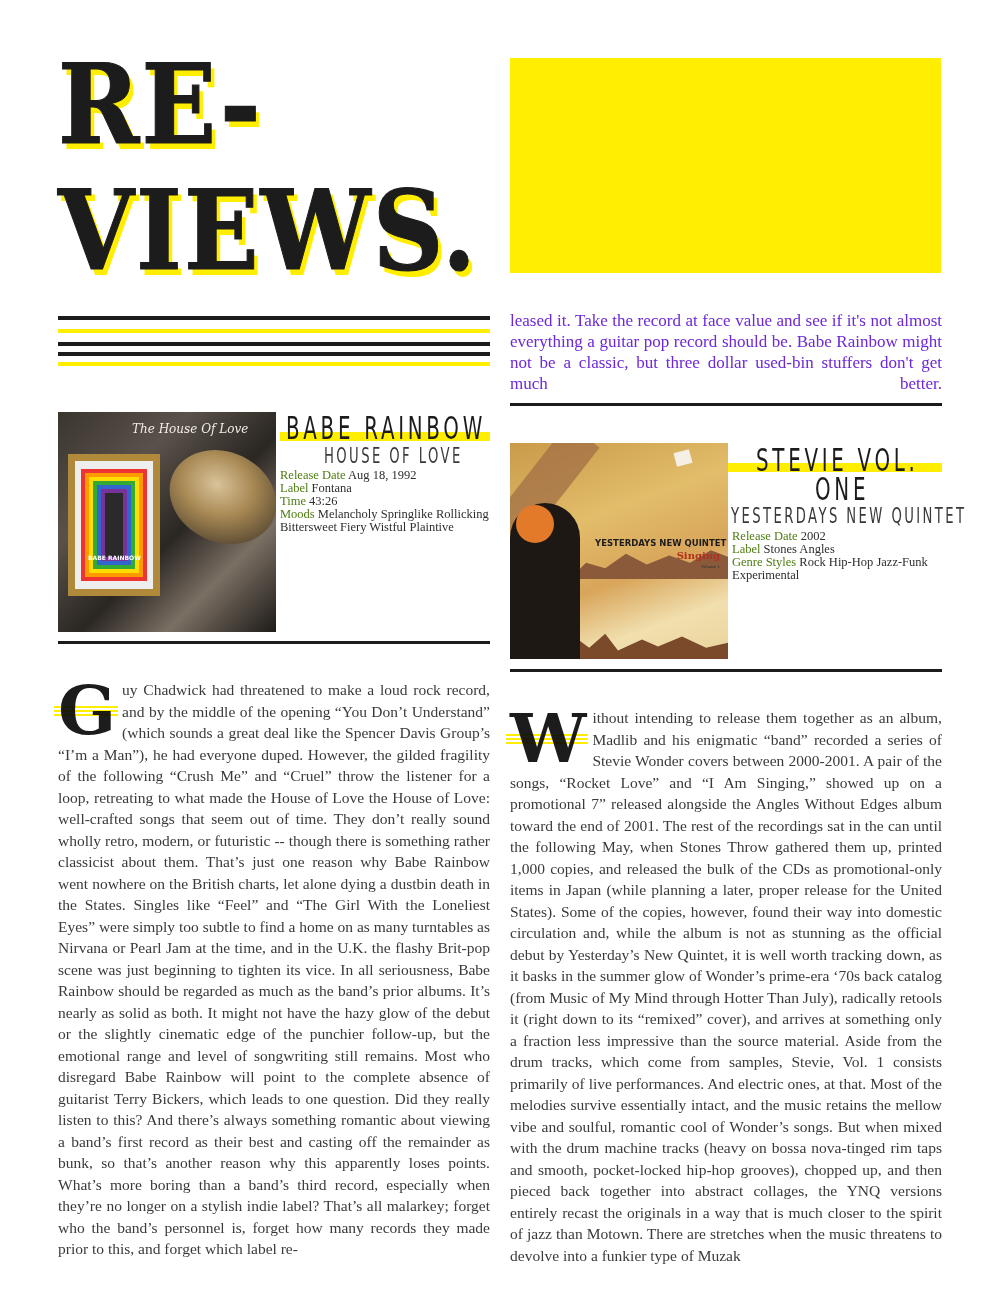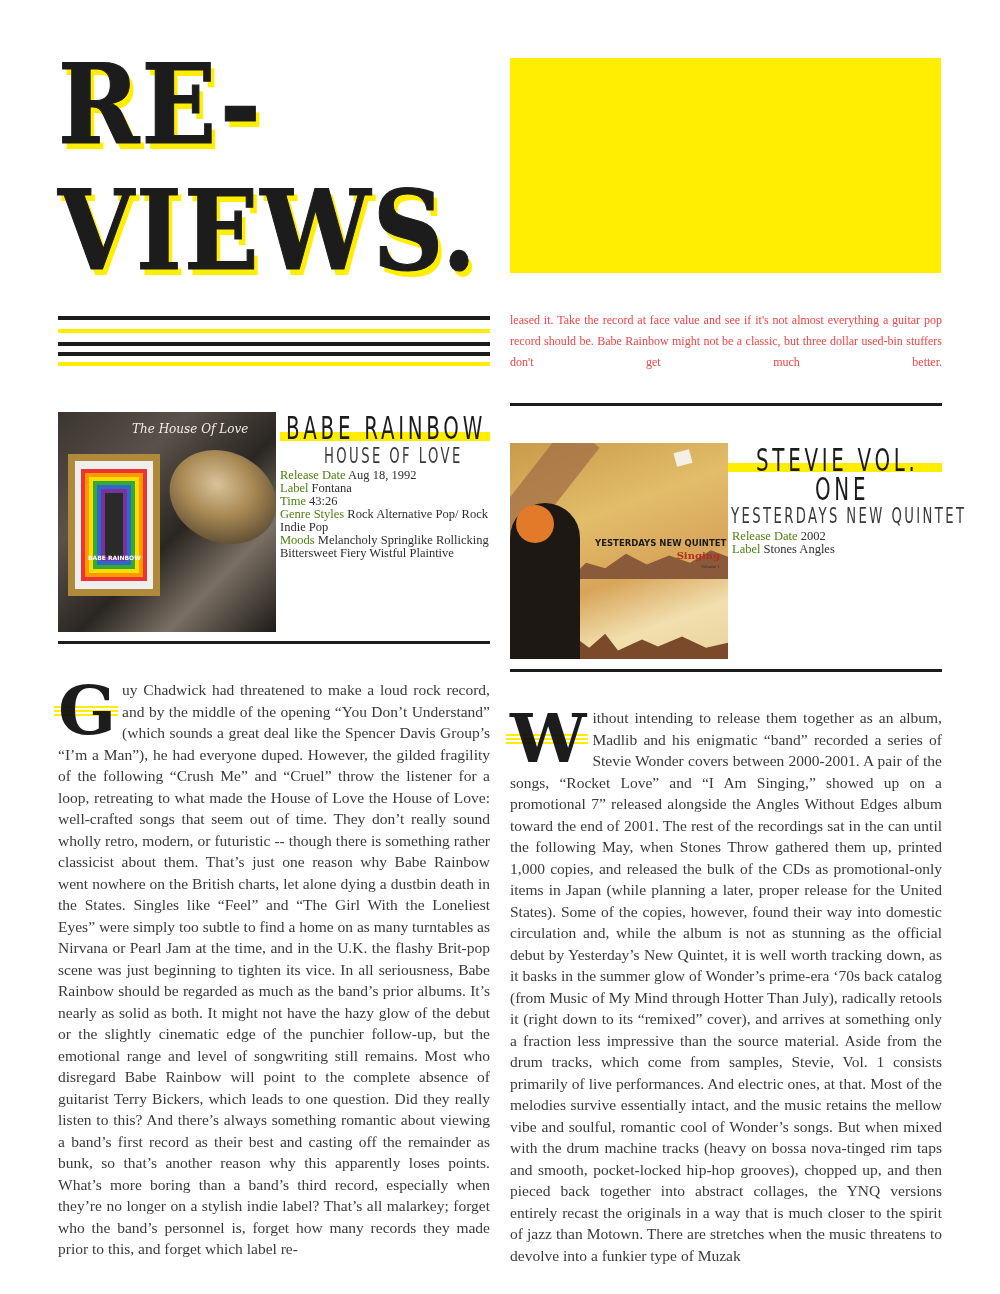--- a/index.html
+++ b/index.html
@@ -25,22 +25,22 @@
   .yellow-block { left: 510px; top: 58px; width: 431px; height: 215px; background: #ffee00; }
 
   
   .stripe { position: absolute; left: 58px; width: 432px; height: 4px; }
   .stripe.black { background: #1c1c1c; }
   .stripe.yellow { background: #ffee00; }
 
   
   .cont-text {
     left: 510px; top: 310px; width: 432px;
-    font-family: "Liberation Serif", serif; font-size: 12px; line-height: 21px;
-    color: #ef4444; text-align: justify; text-align-last: justify;
+    font-family: "Liberation Serif", serif; font-size: 17px; line-height: 21px;
+    color: #6d28d9; text-align: justify; text-align-last: justify;
   }
   .rule { position: absolute; height: 3px; background: #1c1c1c; }
 
   
   .art { position: absolute; overflow: hidden; }
   .art-hol { left: 58px; top: 412px; width: 218px; height: 220px;
     background: linear-gradient(135deg, #3b3530 0%, #5a524a 30%, #2a2622 55%, #7a6f63 75%, #1e1b18 100%); }
   .art-hol .hol-title { position: absolute; top: 10px; left: 74px; font-family: "DejaVu Serif", serif; font-style: italic; font-size: 12px; color: #f0ece4; }
   .art-hol .frame { position: absolute; left: 10px; top: 42px; width: 92px; height: 142px; border: 7px solid #b08a3a; background: #eee; }
   .art-hol .rainbow { position: absolute; left: 6px; top: 8px; right: 6px; bottom: 8px;
@@ -117,21 +117,20 @@
 </div>
 
 <div class="hl" style="left:280px; top:432px; width:210px;"></div>
 <div class="album-title" style="left:286px; top:409px; font-size:32px;">BABE RAINBOW</div>
 <div class="sub-title" style="left:324px; top:443px; font-size:22px;">HOUSE OF LOVE</div>
 
 <div class="meta" style="left:280px; top:469px; width:210px;">
   <div><span class="k">Release Date</span> <span>Aug 18, 1992</span></div>
   <div><span class="k">Label</span> <span>Fontana</span></div>
   <div><span class="k">Time</span> <span>43:26</span></div>
-  <div><span class="k">Genre Styles</span> <span>Rock  Alternative Pop/ Rock  Indie Pop</span></div>
   <div><span class="k">Moods</span> <span>Melancholy Springlike Rollicking Bittersweet Fiery Wistful Plaintive</span></div>
 </div>
 
 <div class="rule" style="left:58px; top:641px; width:432px;"></div>
 
 <div class="col col-left">
   <span class="dropcap"><span>G</span><span class="dc-lines"></span></span>
   <span>uy Chadwick had threatened to make a loud rock record, and by the middle of the opening “You Don’t Understand” (which sounds a great deal like the Spencer Davis Group’s “I’m a Man”), he had everyone duped. However, the gilded fragility of the following “Crush Me” and “Cruel” throw the listener for a loop, retreating to what made the House of Love the House of Love: well-crafted songs that seem out of time. They don’t really sound wholly retro, modern, or futuristic -- though there is something rather classicist about them. That’s just one reason why Babe Rainbow went nowhere on the British charts, let alone dying a dustbin death in the States. Singles like “Feel” and “The Girl With the Loneliest Eyes” were simply too subtle to find a home on as many turntables as Nirvana or Pearl Jam at the time, and in the U.K. the flashy Brit-pop scene was just beginning to tighten its vice. In all seriousness, Babe Rainbow should be regarded as much as the band’s prior albums. It’s nearly as solid as both. It might not have the hazy glow of the debut or the slightly cinematic edge of the punchier follow-up, but the emotional range and level of songwriting still remains. Most who disregard Babe Rainbow will point to the complete absence of guitarist Terry Bickers, which leads to one question. Did they really listen to this? And there’s always something romantic about viewing a band’s first record as their best and casting off the remainder as bunk, so that’s another reason why this apparently loses points. What’s more boring than a band’s third record, especially when they’re no longer on a stylish indie label? That’s all malarkey; forget who the band’s personnel is, forget how many records they made prior to this, and forget which label re-</span>
 </div>
 
@@ -148,20 +147,21 @@
 </div>
 
 <div class="hl" style="left:728px; top:463px; width:214px;"></div>
 <div class="album-title" style="left:756px; top:441px; font-size:32px;">STEVIE VOL.</div>
 <div class="album-title" style="left:815px; top:470px; font-size:32px;">ONE</div>
 <div class="sub-title" style="left:731px; top:503px; font-size:22px;">YESTERDAYS NEW QUINTET</div>
 
 <div class="meta" style="left:732px; top:530px; width:212px;">
   <div><span class="k">Release Date</span> <span>2002</span></div>
   <div><span class="k">Label</span> <span>Stones Angles</span></div>
+  <div><span class="k">Genre Styles</span> <span>Rock Hip-Hop Jazz-Funk Experimental</span></div>
 </div>
 
 <div class="rule" style="left:510px; top:669px; width:432px;"></div>
 
 <div class="col col-right">
   <span class="dropcap"><span>W</span><span class="dc-lines"></span></span>
   <span>ithout intending to release them together as an album, Madlib and his enigmatic “band” recorded a series of Stevie Wonder covers between 2000-2001. A pair of the songs, “Rocket Love” and “I Am Singing,” showed up on a promotional 7” released alongside the Angles Without Edges album toward the end of 2001. The rest of the recordings sat in the can until the following May, when Stones Throw gathered them up, printed 1,000 copies, and released the bulk of the CDs as promotional-only items in Japan (while planning a later, proper release for the United States). Some of the copies, however, found their way into domestic circulation and, while the album is not as stunning as the official debut by Yesterday’s New Quintet, it is well worth tracking down, as it basks in the summer glow of Wonder’s prime-era ‘70s back catalog (from Music of My Mind through Hotter Than July), radically retools it (right down to its “remixed” cover), and arrives at something only a fraction less impressive than the source material. Aside from the drum tracks, which come from samples, Stevie, Vol. 1 consists primarily of live performances. And electric ones, at that. Most of the melodies survive essentially intact, and the music retains the mellow vibe and soulful, romantic cool of Wonder’s songs. But when mixed with the drum machine tracks (heavy on bossa nova-tinged rim taps and smooth, pocket-locked hip-hop grooves), chopped up, and then pieced back together into abstract collages, the YNQ versions entirely recast the originals in a way that is much closer to the spirit of jazz than Motown. There are stretches when the music threatens to devolve into a funkier type of Muzak</span>
 </div>
 
 </body></html>

